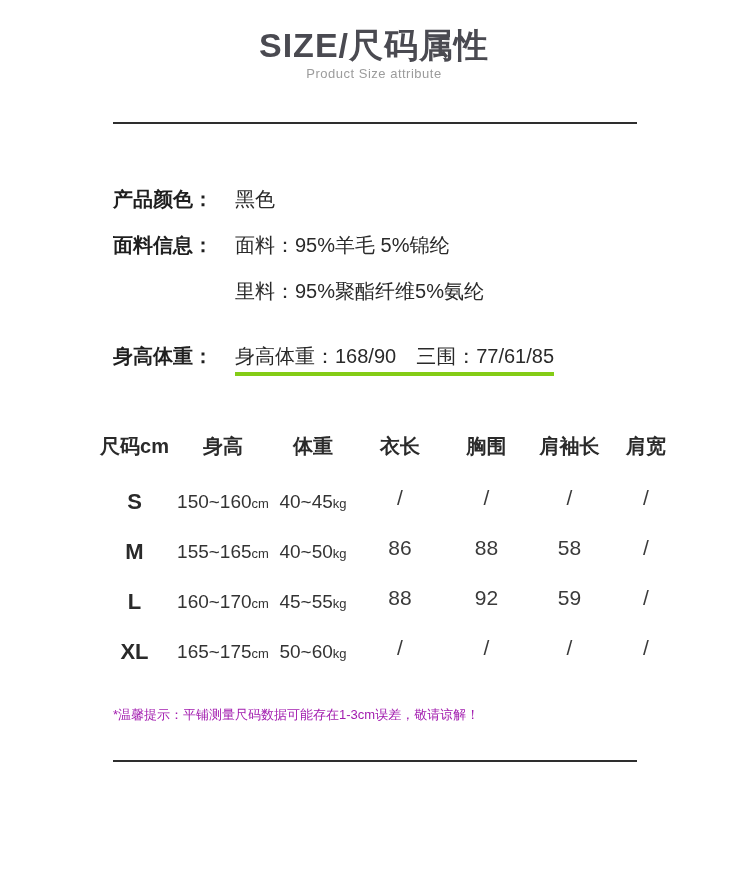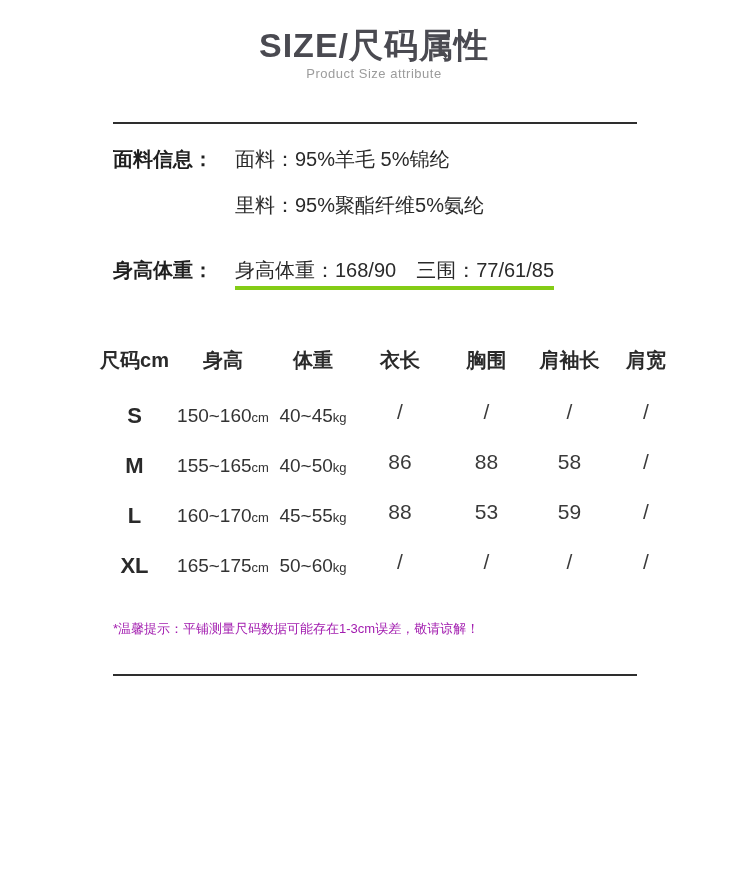--- a/index.html
+++ b/index.html
@@ -131,20 +131,23 @@
 <body>
 
 <div class="page">
 
   <h1 class="title">SIZE/尺码属性</h1>
   <div class="subtitle">Product Size attribute</div>
 
   <hr class="rule top">
 
   <div class="info">
+    <div class="info-row r1">
+      <span class="info-label">产品颜色：</span><span class="info-value">黑色</span>
+    </div>
     <div class="info-row r2">
       <span class="info-label">面料信息：</span><span class="info-value">面料：95%羊毛 5%锦纶</span>
     </div>
     <div class="info-row r3">
       <span class="info-label"></span><span class="info-value">里料：95%聚酯纤维5%氨纶</span>
     </div>
     <div class="info-row r4">
       <span class="info-label">身高体重：</span><span class="info-value underlined">身高体重：168/90　三围：77/61/85</span>
     </div>
   </div>
@@ -180,21 +183,21 @@
         <span class="cell-num">88</span>
         <span class="cell-num">58</span>
         <span class="cell-num">/</span>
       </div>
 
       <div class="t-row">
         <span class="cell-size">L</span>
         <span class="cell-range"><span>160~170</span><span class="unit">cm</span></span>
         <span class="cell-range"><span>45~55</span><span class="unit">kg</span></span>
         <span class="cell-num">88</span>
-        <span class="cell-num">53</span>
+        <span class="cell-num">92</span>
         <span class="cell-num">59</span>
         <span class="cell-num">/</span>
       </div>
 
       <div class="t-row">
         <span class="cell-size">XL</span>
         <span class="cell-range"><span>165~175</span><span class="unit">cm</span></span>
         <span class="cell-range"><span>50~60</span><span class="unit">kg</span></span>
         <span class="cell-num">/</span>
         <span class="cell-num">/</span>

